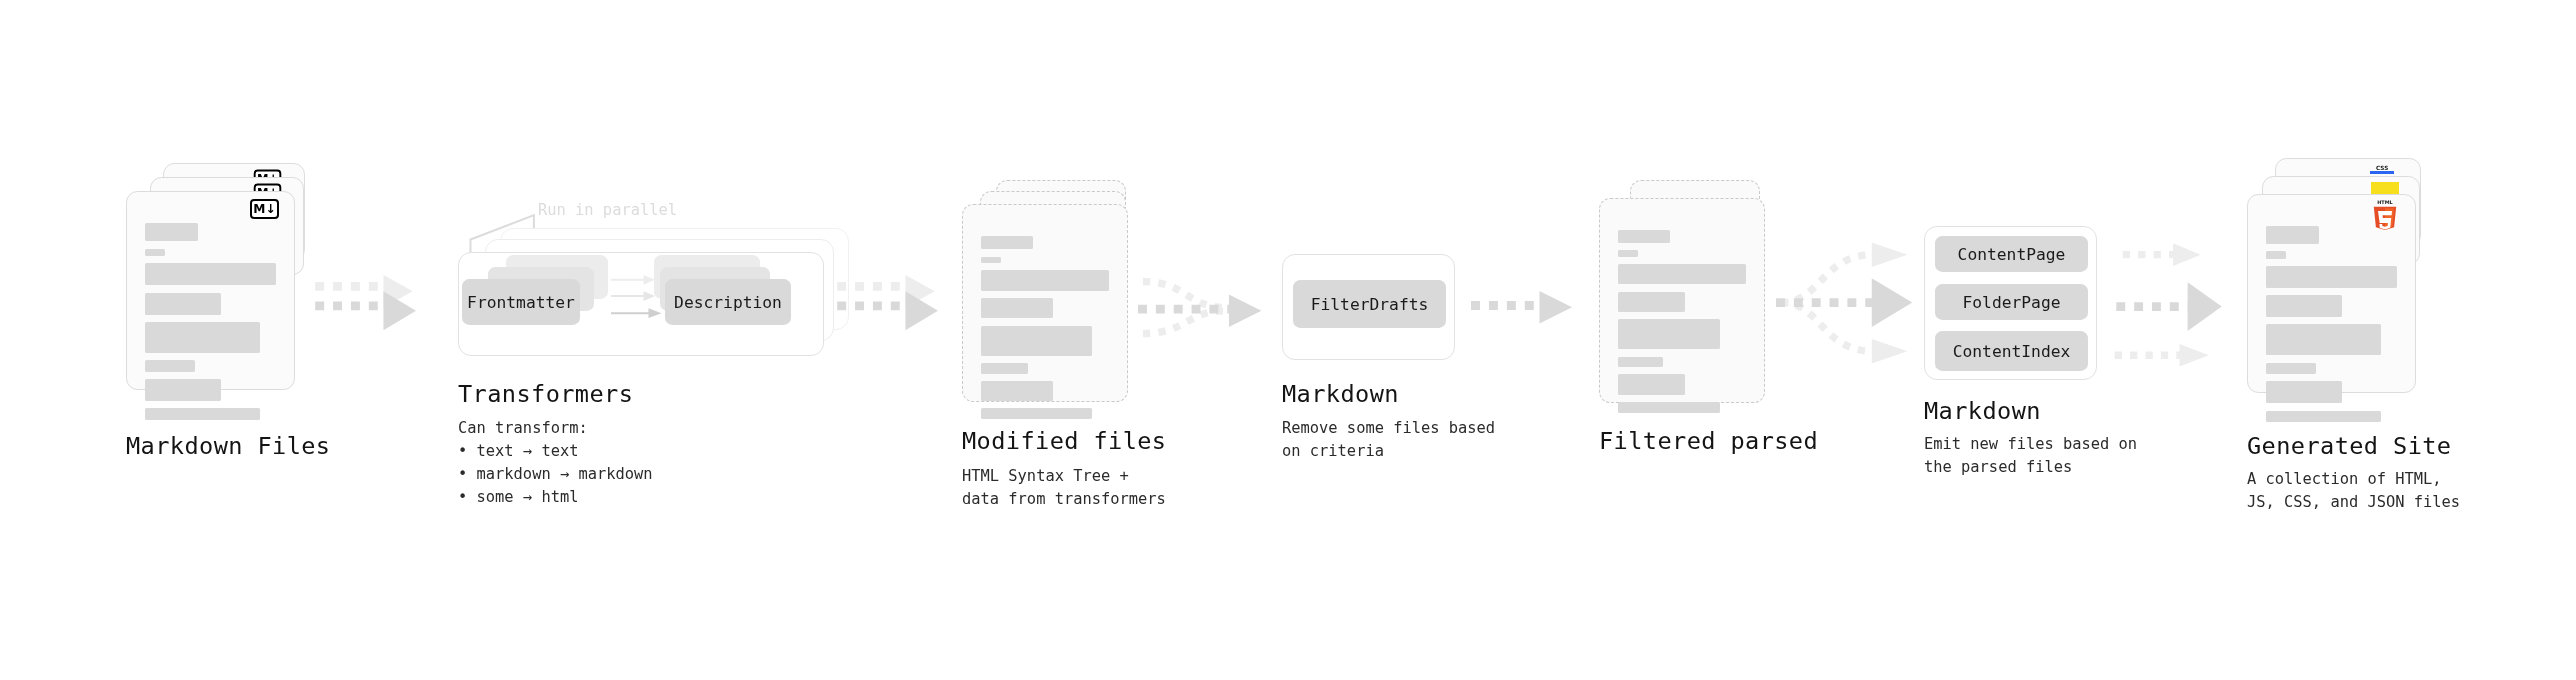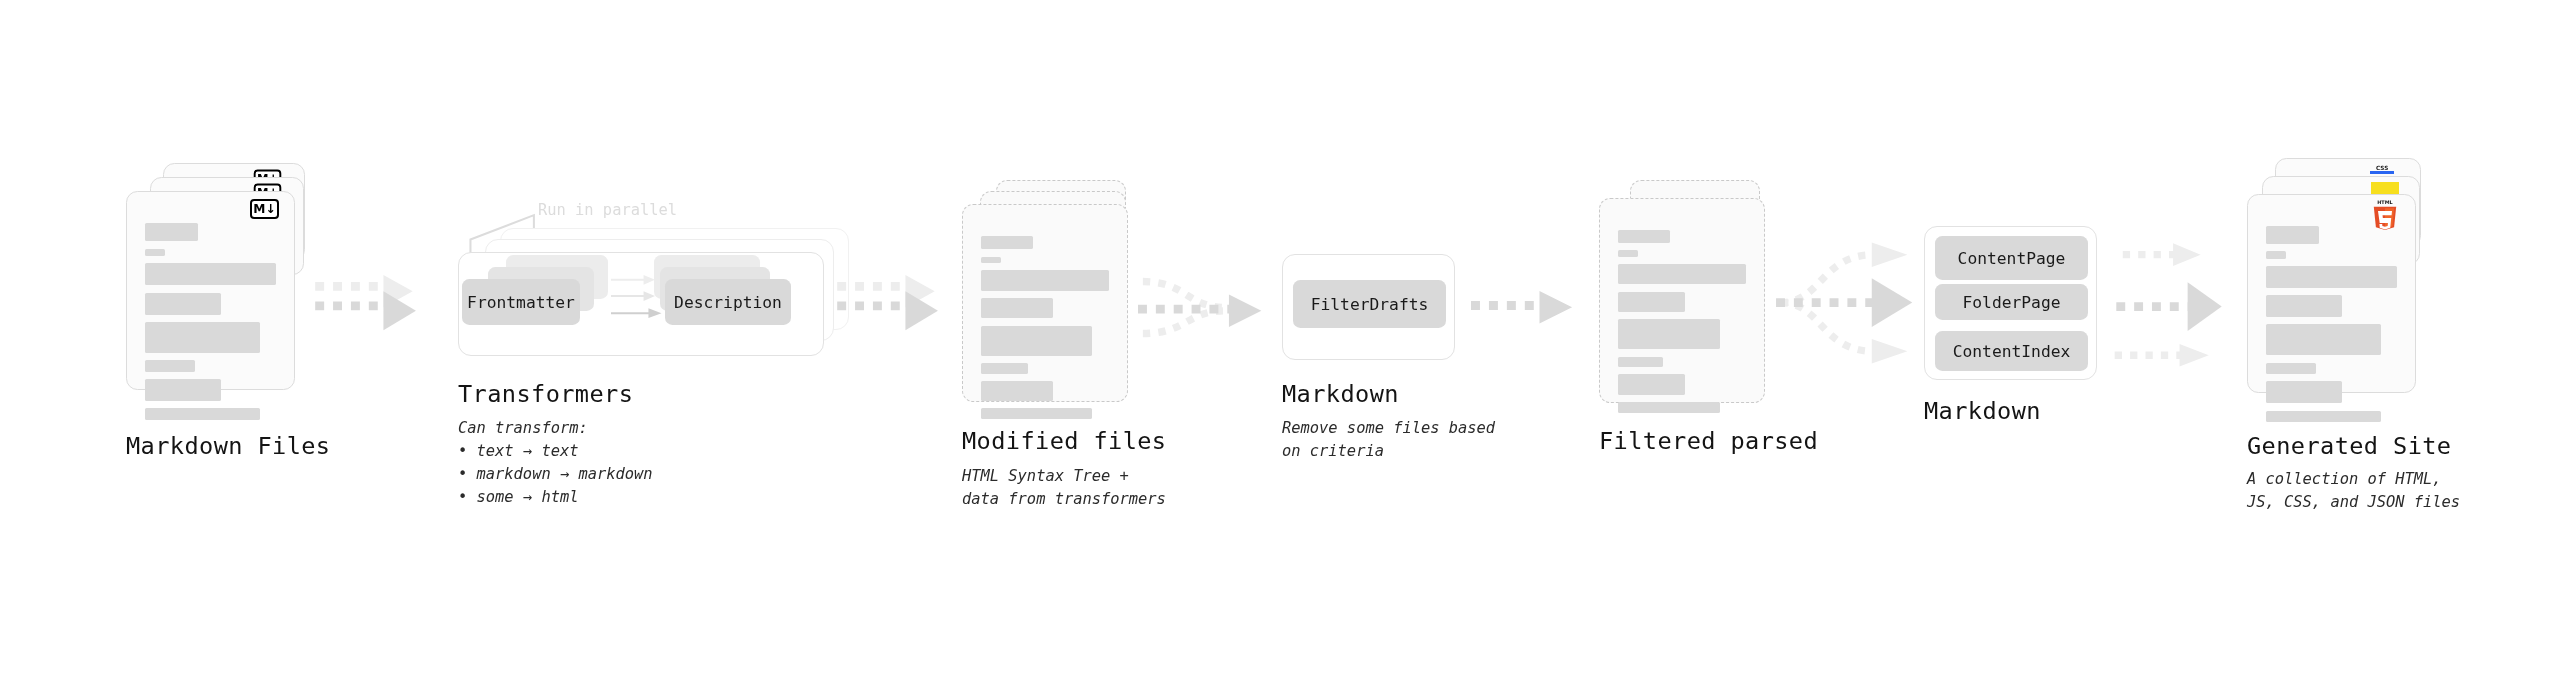--- a/index.html
+++ b/index.html
@@ -26,21 +26,20 @@
     color: #141414;
     letter-spacing: 0.4px;
     white-space: nowrap;
   }
   .stage-desc {
     font-family: "DejaVu Sans Mono", "Liberation Mono", monospace;
     font-size: 15.4px;
     line-height: 23px;
     color: #2b2b2b;
     white-space: pre-line;
-    font-style: italic;
   }
 
   
   .doc-stack { position: absolute; }
 
   .doc-sheet {
     position: absolute;
     border-radius: 11.4px;
     background: #fbfbfb;
   }
@@ -288,25 +287,27 @@
     </g>
     <polygon points="118,18 162,33 118,48" fill="#ededed"></polygon>
     <polygon points="118,137 162,152 118,167" fill="#ededed"></polygon>
     <g stroke="#d9d9d9" stroke-width="11" stroke-dasharray="11 11" fill="none">
       <line x1="0" y1="92" x2="126" y2="92"></line>
     </g>
     <polygon points="118,62 168,92 118,122" fill="#d9d9d9"></polygon>
   </svg>
 
   <div class="group-box" style="left:1924px; top:226px; width:173px; height:154px;"></div>
-  <div class="pill" style="left:1935px; top:236px; width:153px; height:44px;">ContentPage</div>
+  <div class="pill" style="left:1935px; top:236px; width:153px; height:36px;">ContentPage</div>
   <div class="pill" style="left:1935px; top:284px; width:153px; height:36px;">FolderPage</div>
   <div class="pill" style="left:1935px; top:331px; width:153px; height:40px;">ContentIndex</div>
 
   <div class="stage-title" style="position:absolute; left:1924px; top:397px;">Markdown</div>
+  <div class="stage-desc" style="position:absolute; left:1924px; top:433px;">Emit new files based on
+the parsed files</div>
 
   <svg class="overlay" width="142" height="150" style="left:2113px; top:232px;" viewBox="0 0 175 185">
     <g stroke="#ededed" stroke-width="9" stroke-dasharray="9 10" fill="none">
       <line x1="12" y1="28" x2="82" y2="28"></line>
     </g>
     <polygon points="74,14 108,28 74,42" fill="#ededed"></polygon>
 
     <g stroke="#d9d9d9" stroke-width="11" stroke-dasharray="11 11" fill="none">
       <line x1="4" y1="92" x2="96" y2="92"></line>
     </g>

